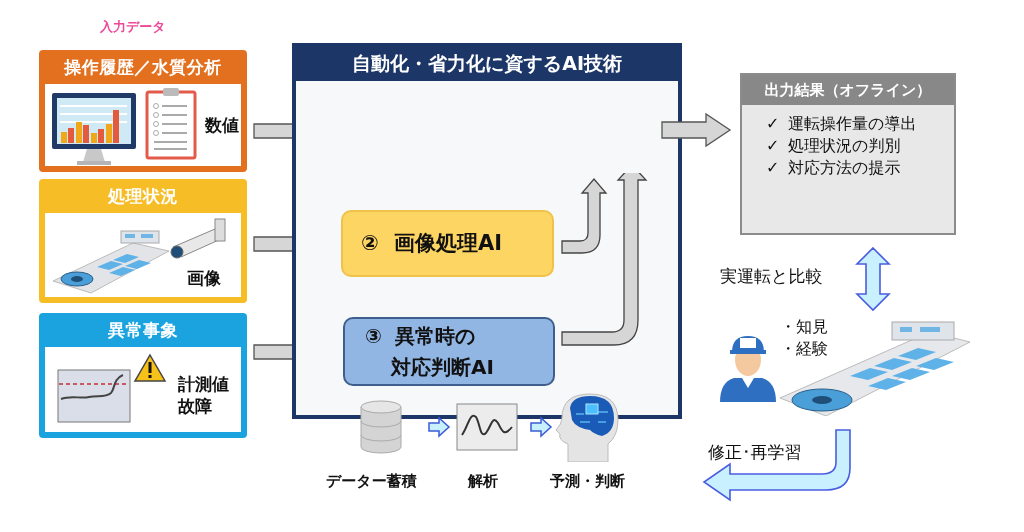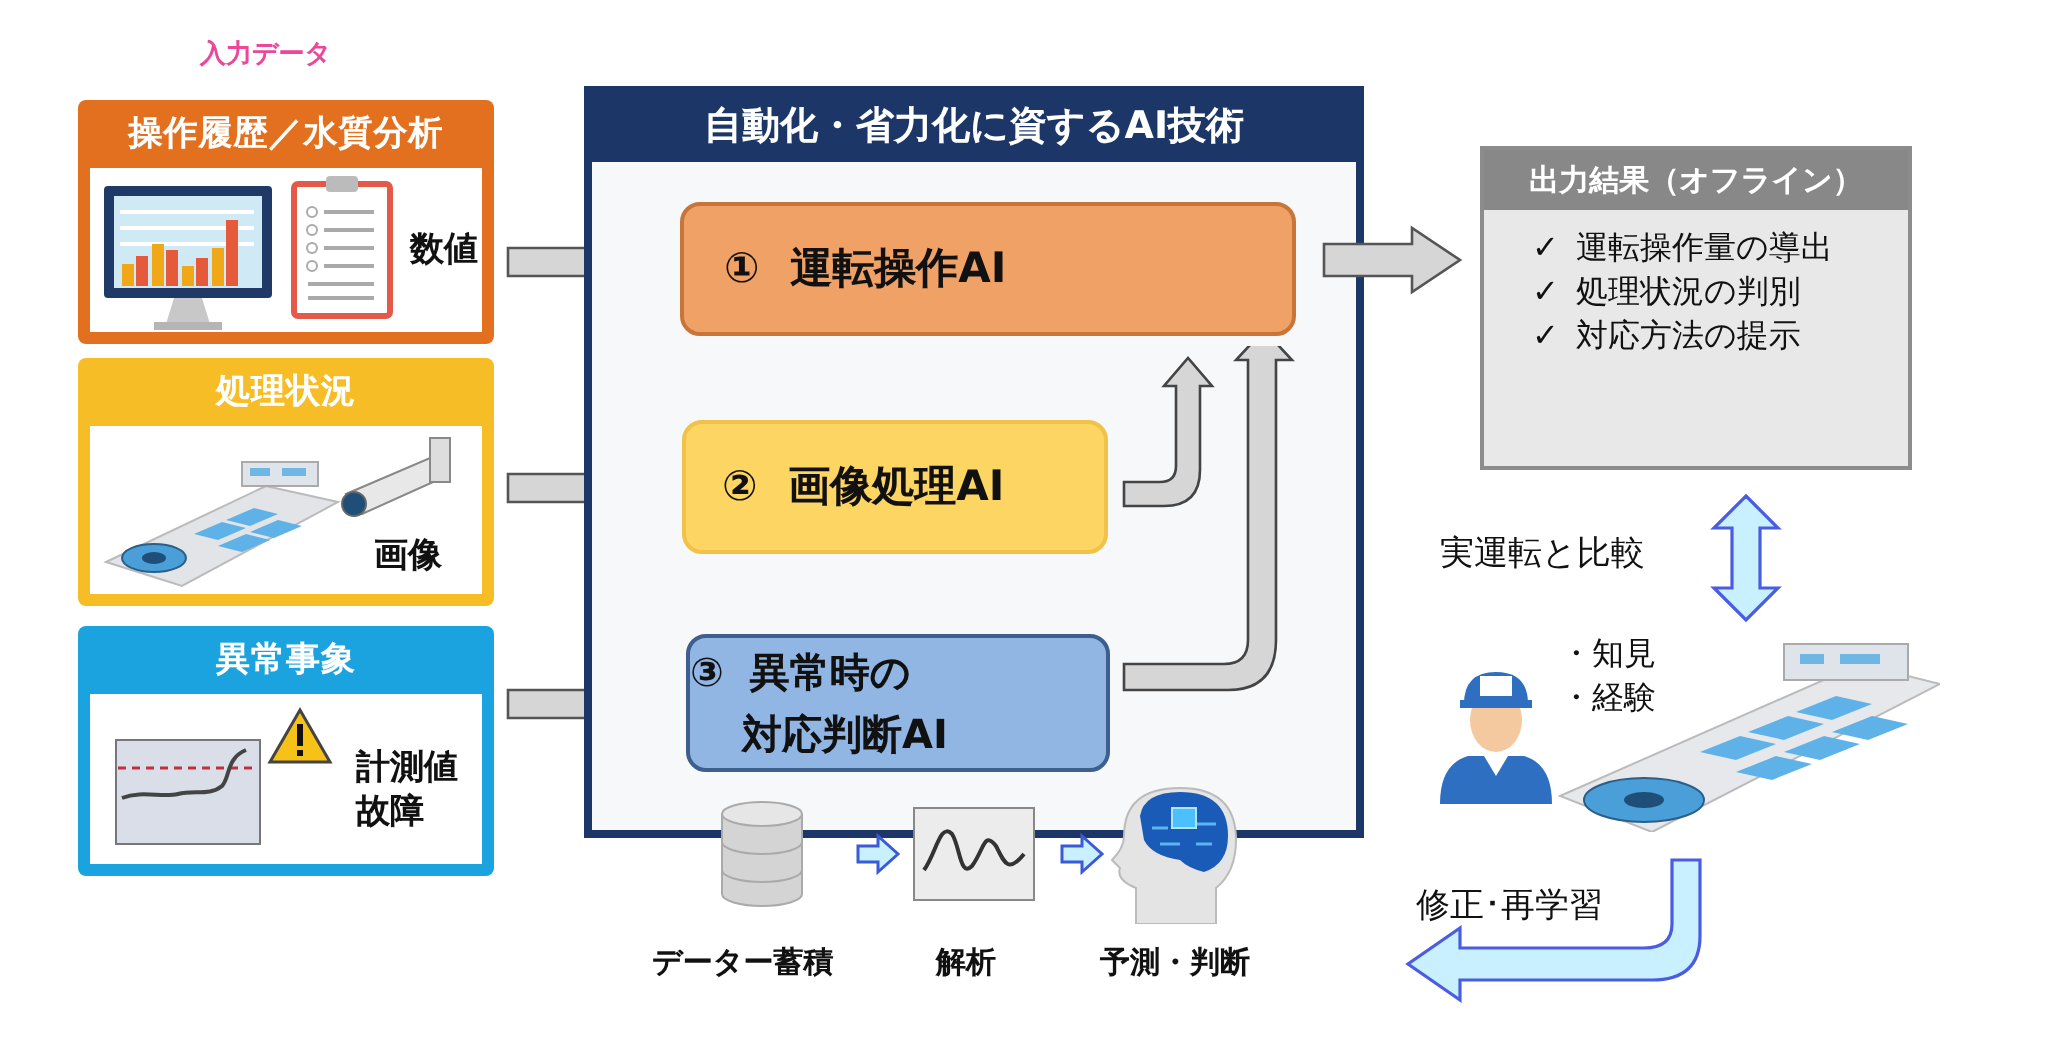--- a/index.html
+++ b/index.html
@@ -16,21 +16,21 @@
   .card-yellow { top: 179px; height: 124px; background: #f7bd27; }
   .card-cyan { top: 313px; height: 125px; background: #1ba3e0; }
   .in-label { position: absolute; font-size: 17px; font-weight: bold; color: #111; line-height: 22px; }
 
   
   .center-panel { left: 292px; top: 43px; width: 390px; height: 376px; border: 4px solid #1c3767; background: #f7f8fa; }
   .center-title { position: absolute; left: 0; right: 0; top: 0; height: 34px; background: #1c3767; color: #fff; font-weight: bold; font-size: 19px; text-align: center; line-height: 32px; }
   .ai-box { position: absolute; border-radius: 10px; font-weight: bold; color: #111; font-size: 21px; }
   .ai-1 { left: 44px; top: 54px; width: 308px; height: 67px; background: #f0a166; border: 2px solid #c8753a; line-height: 63px; padding-left: 20px; }
   .ai-2 { left: 45px; top: 163px; width: 213px; height: 67px; background: #fdd562; border: 2px solid #f1c24a; line-height: 63px; padding-left: 18px; }
-  .ai-3 { left: 47px; top: 270px; width: 212px; height: 69px; background: #92b6e3; border: 2px solid #3e5f8e; padding-top: 2px; line-height: 31px; font-size: 20px; }
+  .ai-3 { left: 47px; top: 270px; width: 212px; height: 69px; background: #92b6e3; border: 2px solid #3e5f8e; padding-left: 20px; padding-top: 2px; line-height: 31px; font-size: 20px; }
   .ai-3 .l2 { padding-left: 26px; }
 
   .pipe-label { position: absolute; font-size: 15px; font-weight: bold; color: #111; }
 
   
   .out-box { left: 740px; top: 73px; width: 216px; height: 162px; background: #e8e8e8; border: 2px solid #8c8c8c; }
   .out-hdr { height: 30px; background: #888888; color: #ffffff; font-size: 15px; font-weight: bold; text-align: center; line-height: 30px; }
   .out-list { padding: 8px 0 0 6px; margin-left: 18px; }
   .out-item { font-size: 16px; line-height: 22px; color: #111; white-space: nowrap; }
   .out-item .chk { display: inline-block; width: 22px; }
@@ -128,24 +128,20 @@
 <svg class="abs" style="left:252px;top:227px" width="72" height="34">
   <polygon points="2,10 44,10 44,2 68,17 44,32 44,24 2,24" fill="#d6d6d6" stroke="#555" stroke-width="1.3"></polygon>
 </svg>
 <svg class="abs" style="left:252px;top:335px" width="72" height="34">
   <polygon points="2,10 44,10 44,2 68,17 44,32 44,24 2,24" fill="#d6d6d6" stroke="#555" stroke-width="1.3"></polygon>
 </svg>
 
 <div class="abs center-panel">
   <div class="center-title">自動化・省力化に資するAI技術</div>
 
-  <div class="ai-box ai-1">
-    <span>①</span>
-    <span style="margin-left:8px">運転操作AI</span>
-  </div>
 
   <div class="ai-box ai-2">
     <span>②</span>
     <span style="margin-left:8px">画像処理AI</span>
   </div>
 
   <div class="ai-box ai-3">
     <div><span>③</span>
       <span style="margin-left:6px">異常時の</span></div>
     <div class="l2">対応判断AI</div>

